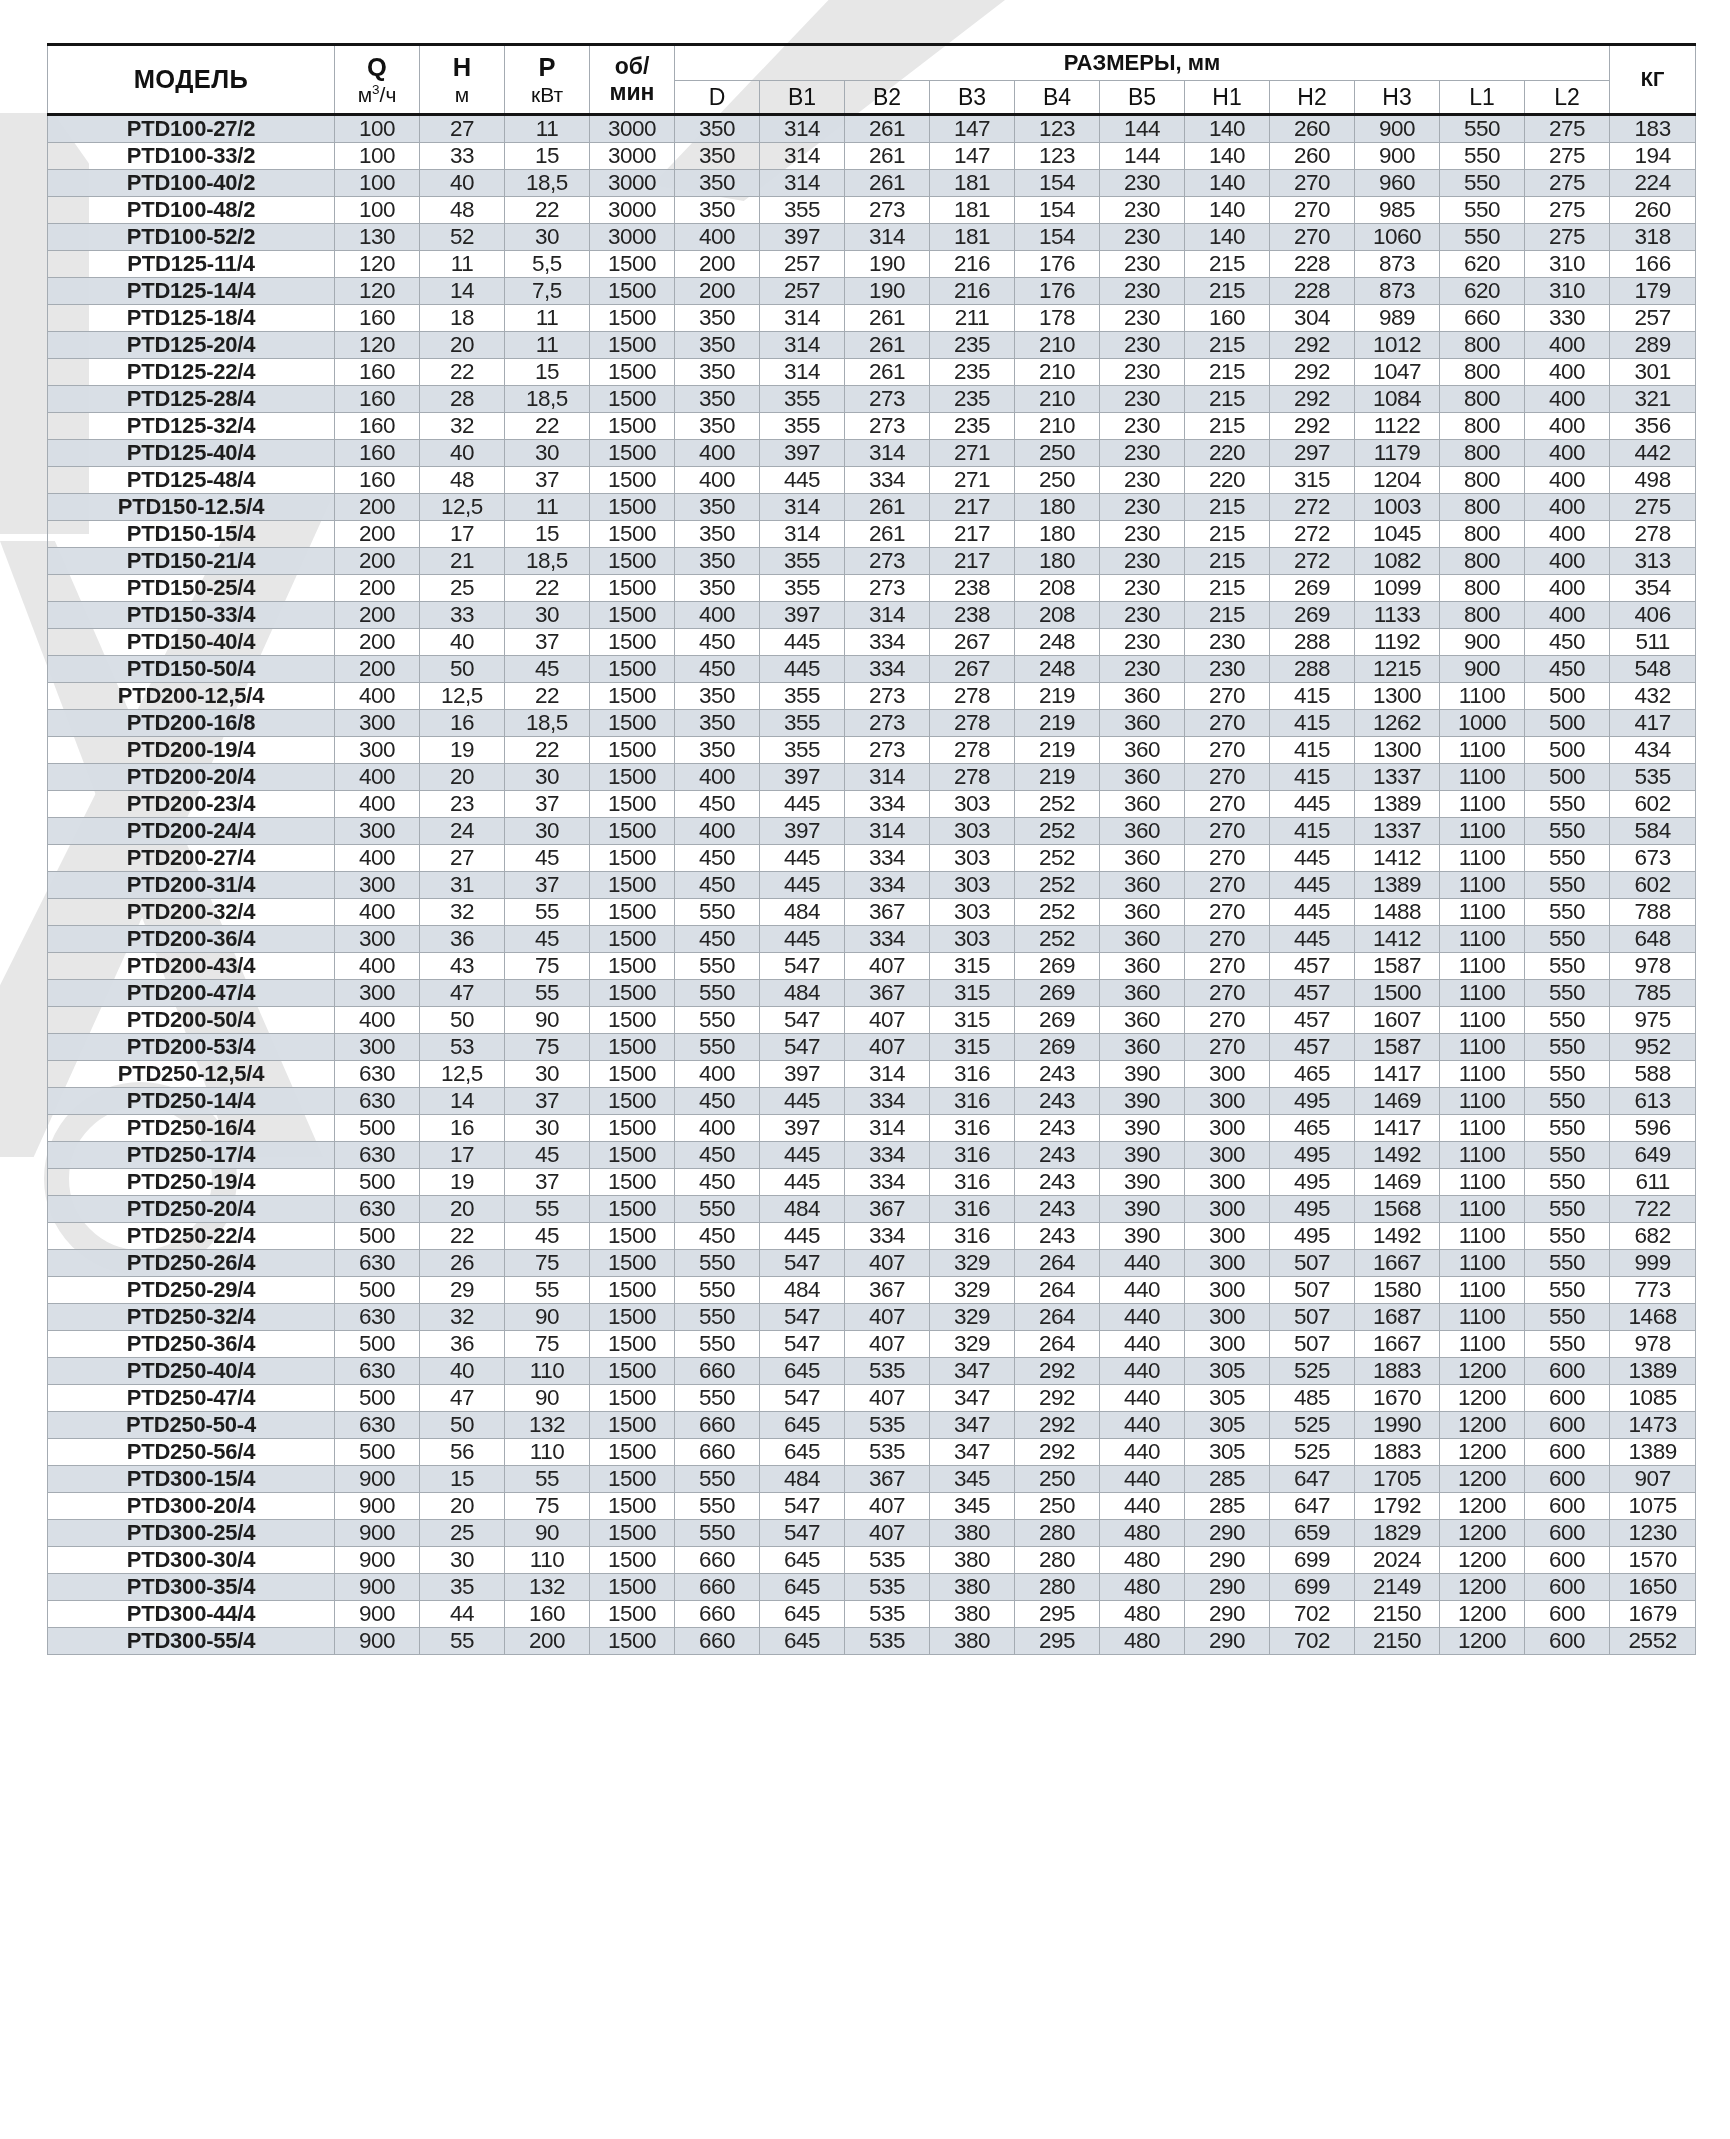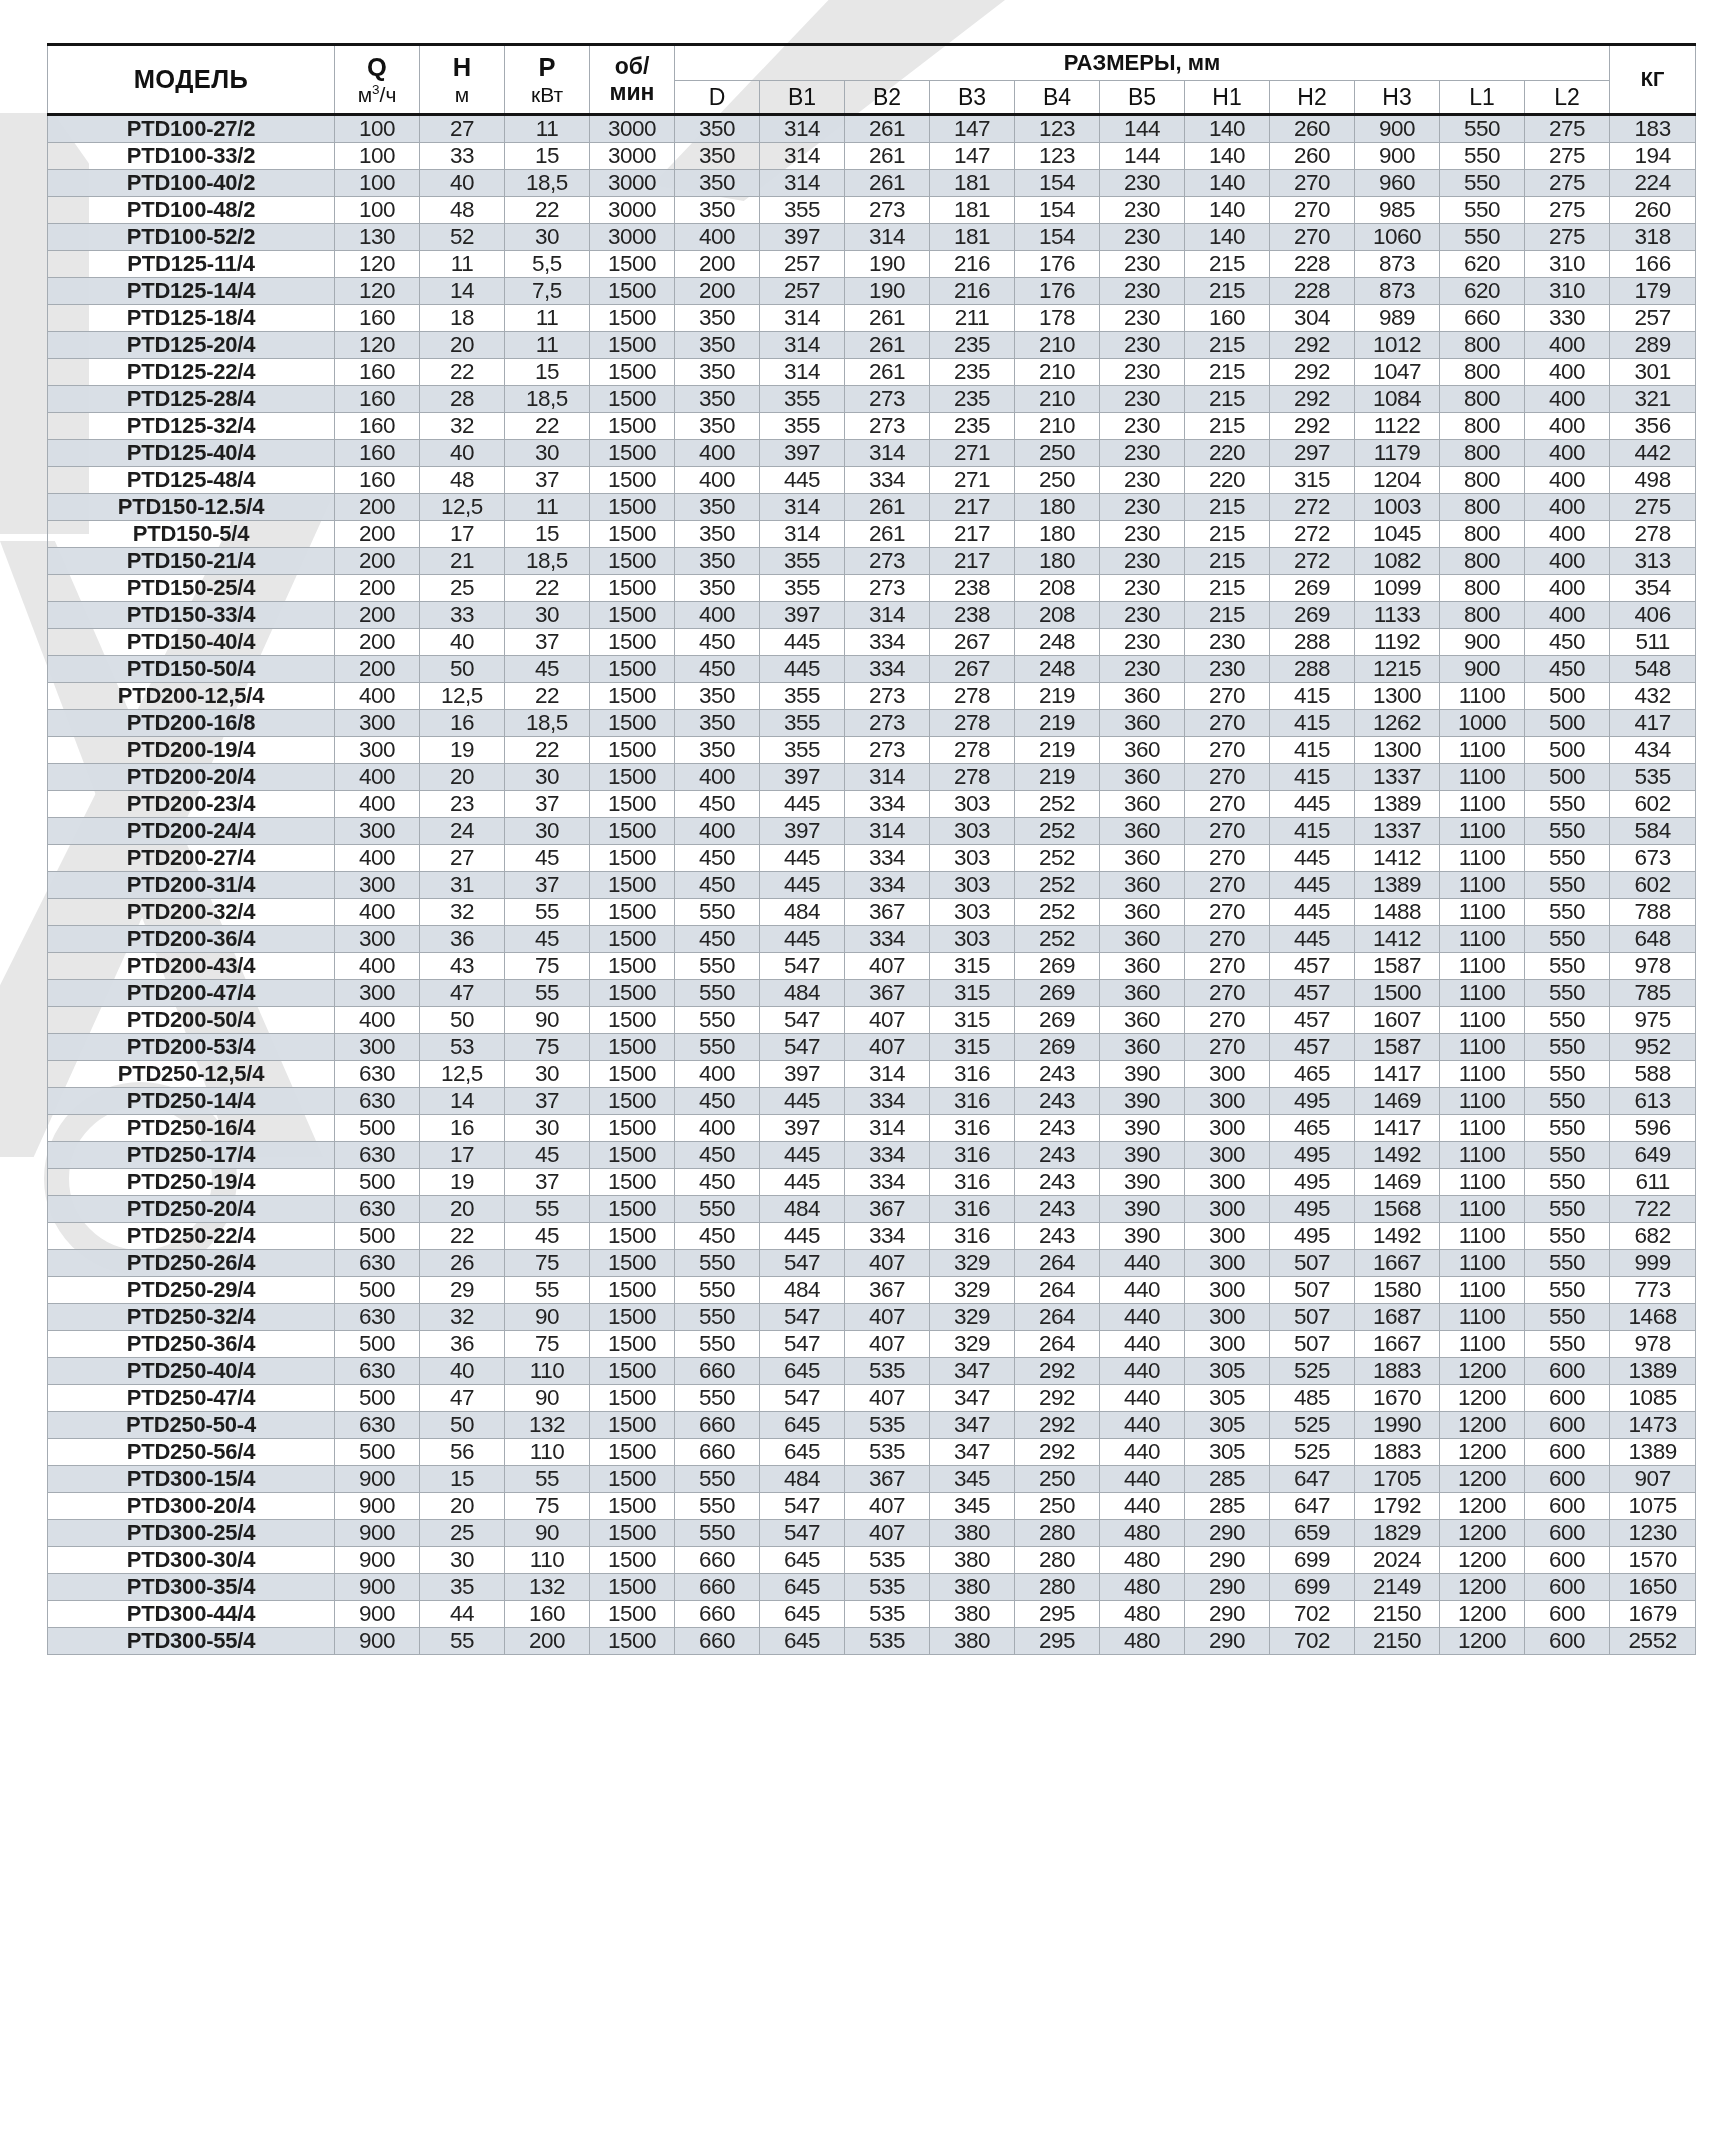--- a/index.html
+++ b/index.html
@@ -388,21 +388,21 @@
           <td class="value-cell">180</td>
           <td class="value-cell">230</td>
           <td class="value-cell">215</td>
           <td class="value-cell">272</td>
           <td class="value-cell">1003</td>
           <td class="value-cell">800</td>
           <td class="value-cell">400</td>
           <td class="value-cell">275</td>
         </tr>
         <tr>
-          <td class="model-cell">PTD150-5/4</td>
+          <td class="model-cell">PTD150-15/4</td>
           <td class="value-cell">200</td>
           <td class="value-cell">17</td>
           <td class="value-cell">15</td>
           <td class="value-cell">1500</td>
           <td class="value-cell">350</td>
           <td class="value-cell">314</td>
           <td class="value-cell">261</td>
           <td class="value-cell">217</td>
           <td class="value-cell">180</td>
           <td class="value-cell">230</td>

